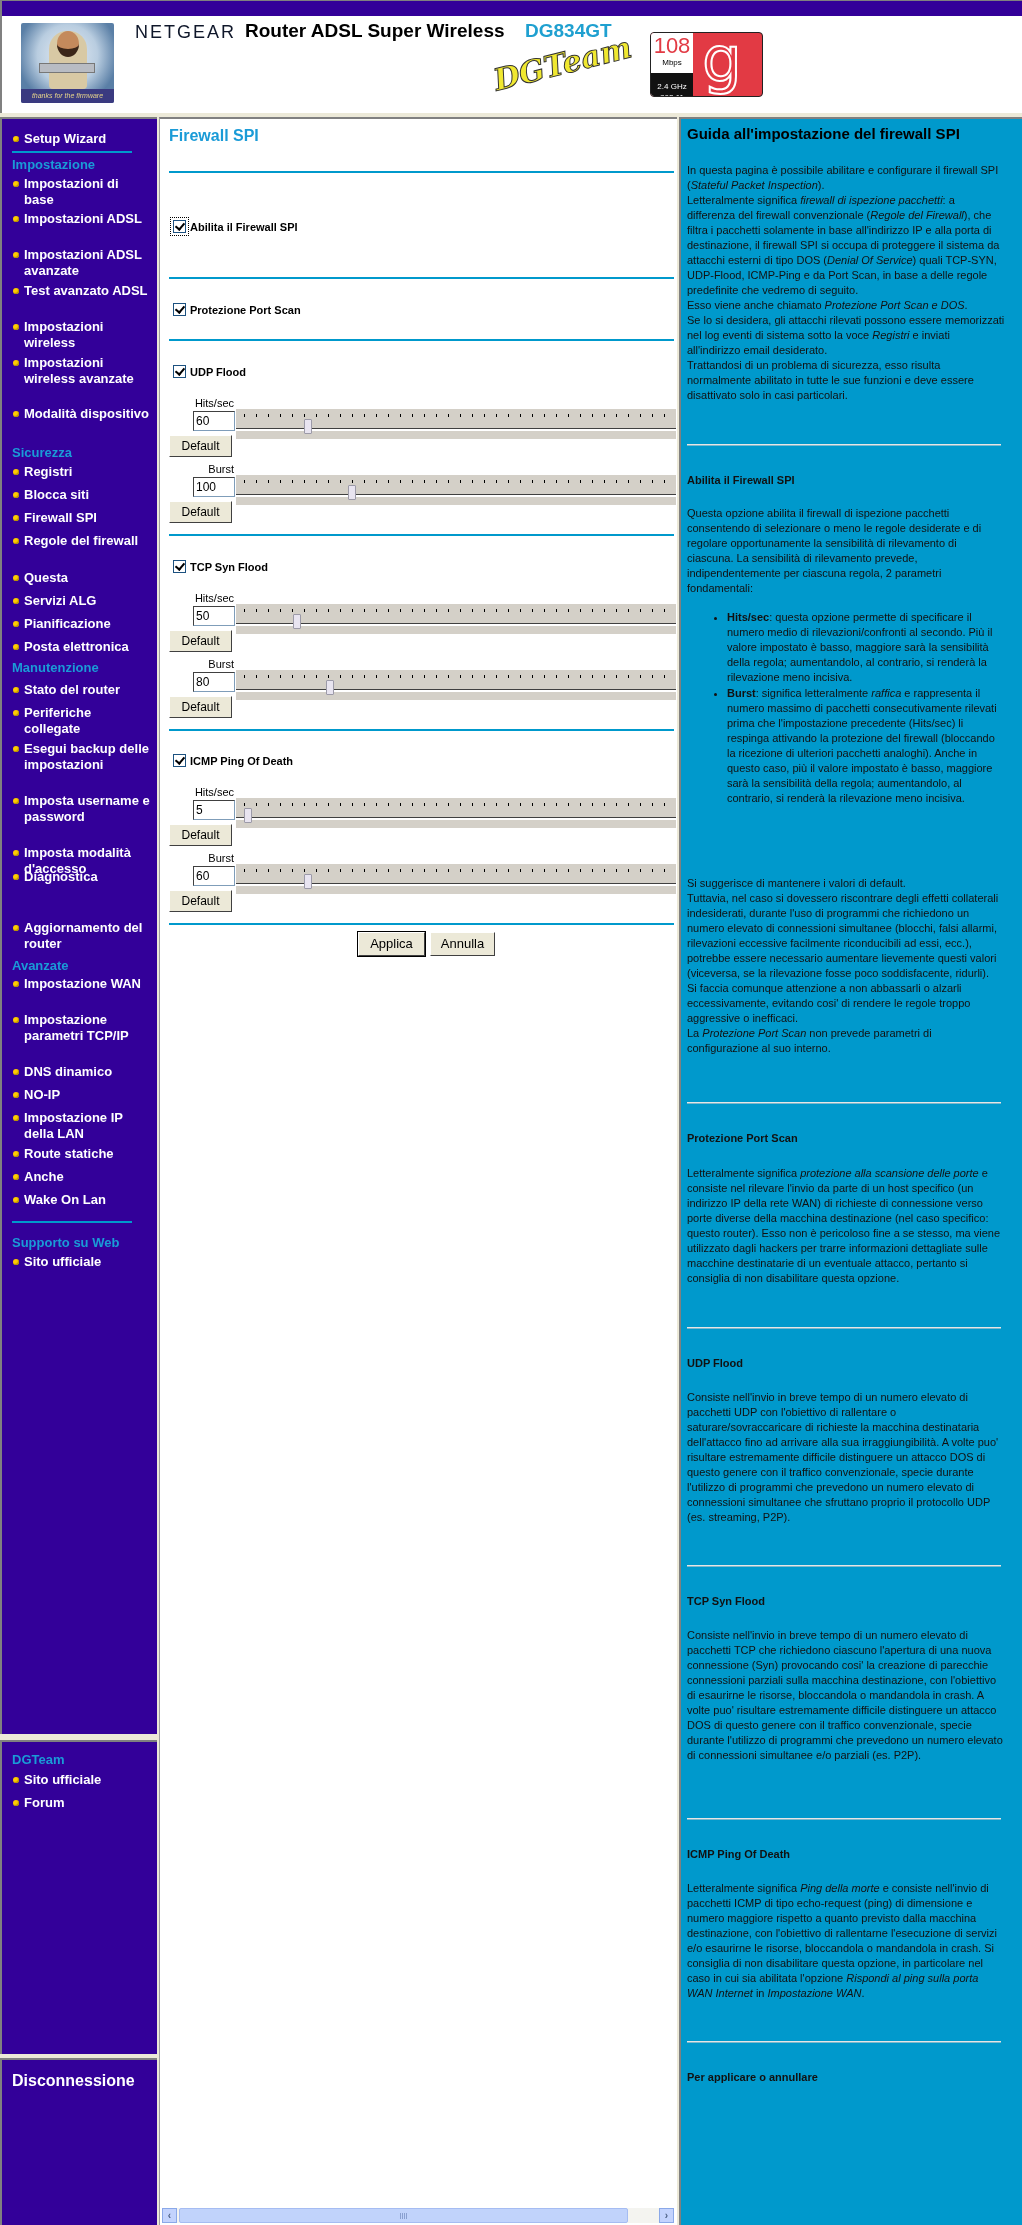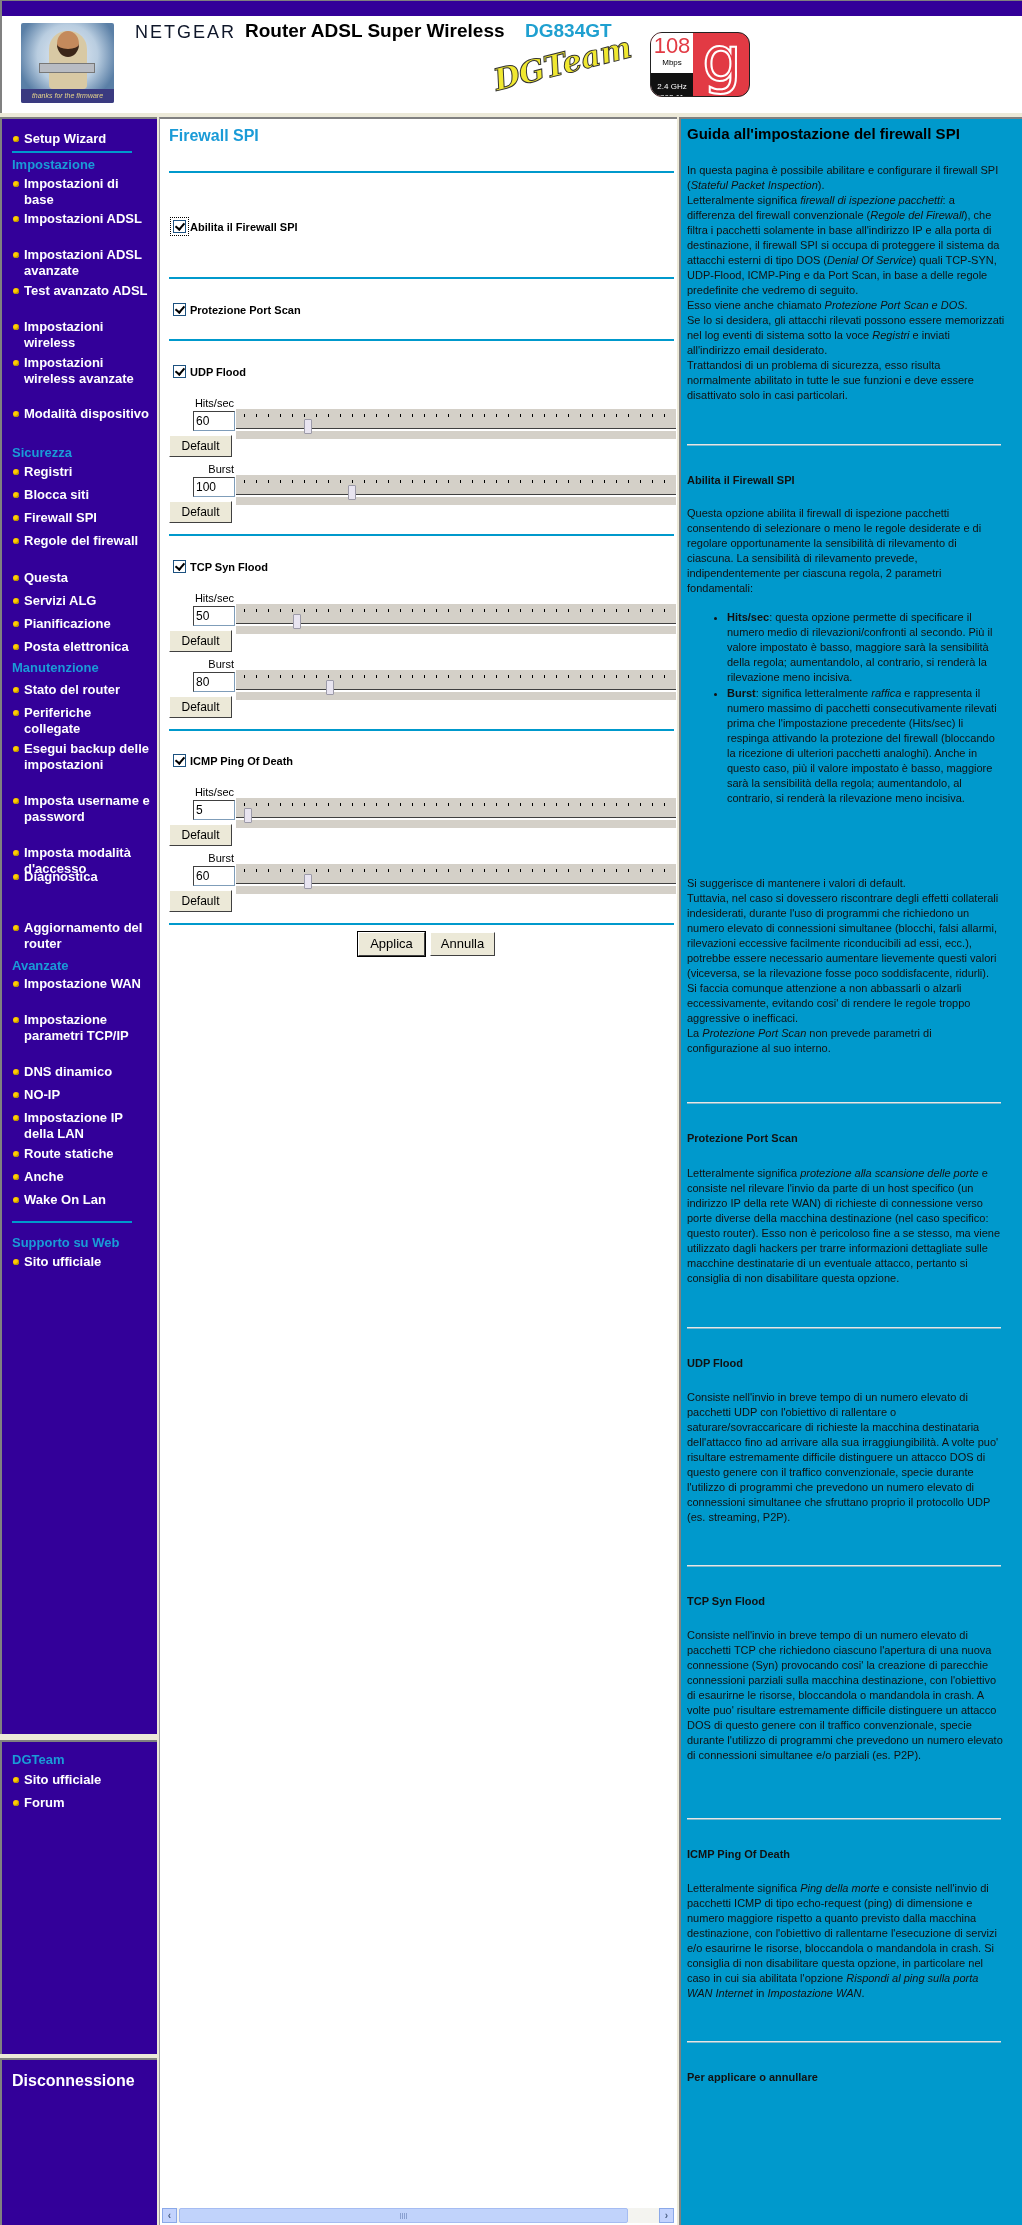--- a/index.html
+++ b/index.html
@@ -12,21 +12,21 @@
   .logo-img { position: absolute; left: 19px; top: 22px; width: 93px; height: 80px; background: radial-gradient(circle at 50% 40%, #e8eef5 0, #b9cde0 45%, #5a7fa6 75%); border-radius: 2px; overflow: hidden; }
   .logo-img .figure { position: absolute; left: 28px; top: 8px; width: 38px; height: 58px; background: #d8c9a4; border-radius: 18px 18px 4px 4px; }
   .logo-img .face { position: absolute; left: 36px; top: 8px; width: 22px; height: 26px; background: #c48a5c; border-radius: 50%; border-bottom: 8px solid #3b2618; }
   .logo-img .router { position: absolute; left: 18px; top: 40px; width: 56px; height: 10px; background: #b8bcc3; border: 1px solid #777; }
   .logo-img .caption { position: absolute; left: 0; bottom: 0; width: 100%; height: 14px; background: #3a3a80; color: #e6d48a; font-size: 7px; font-style: italic; line-height: 14px; text-align: center; white-space: nowrap; overflow: hidden; }
   .brand { position: absolute; left: 133px; top: 21px; font-size: 18px; font-weight: normal; letter-spacing: 2px; color: #0f172a; }
   .product { position: absolute; left: 243px; top: 19px; font-size: 19px; font-weight: bold; color: #000; }
   .model { position: absolute; left: 523px; top: 19px; font-size: 19px; font-weight: bold; color: #1fa0d0; }
   .settings-word { position: absolute; left: 131px; top: 38px; font-family: "DejaVu Serif", serif; font-size: 54px; font-weight: bold; color: #c8c8c8; letter-spacing: 1px; text-shadow: 2px 2px 2px #e6e6e6; }
   .team-logo { position: absolute; left: 490px; top: 45px; font-family: "DejaVu Serif", serif; font-style: italic; font-weight: bold; font-size: 30px; color: #f0e830; -webkit-text-stroke: 1px #333; transform: rotate(-14deg); }
-  .badge { position: absolute; left: 648px; top: 31px; width: 100px; height: 65px; border: 1px solid #222; border-radius: 12px; overflow: hidden; background: #e23a44; }
+  .badge { position: absolute; left: 648px; top: 31px; width: 113px; height: 65px; border: 1px solid #222; border-radius: 4px; overflow: hidden; background: #e23a44; }
   .badge .left { position: absolute; left: 0; top: 0; width: 42px; height: 100%; background: #fff; }
   .badge .num { position: absolute; left: 1px; top: 0; width: 40px; font-size: 22px; color: #e23a44; text-align: center; line-height: 26px; }
   .badge .mbps { position: absolute; left: 0; top: 25px; width: 42px; font-size: 8px; text-align: center; color: #000; }
   .badge .ghz { position: absolute; left: 0; top: 40px; width: 42px; height: 25px; background: #111; color: #fff; font-size: 8px; text-align: center; line-height: 11px; padding-top: 8px; }
   .badge .g { position: absolute; left: 45px; top: -6px; width: 52px; font-size: 62px; color: #e23a44; -webkit-text-stroke: 2px #fff; text-align: center; font-family: "DejaVu Sans", sans-serif; line-height: 66px; }
 
   
   .side { position: absolute; left: 0; width: 157px; background: #330099; border-left: 2px solid #808080; border-top: 2px solid #808080; }
   .side1 { top: 117px; height: 1617px; }
   .side2 { top: 1740px; height: 314px; }

